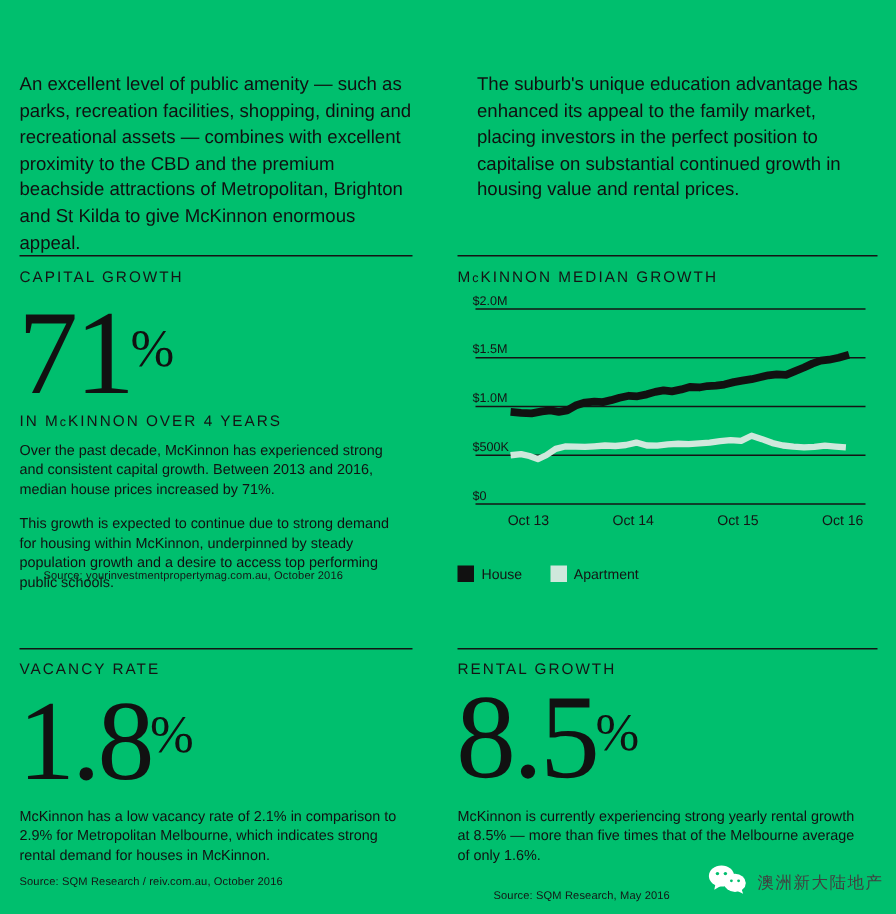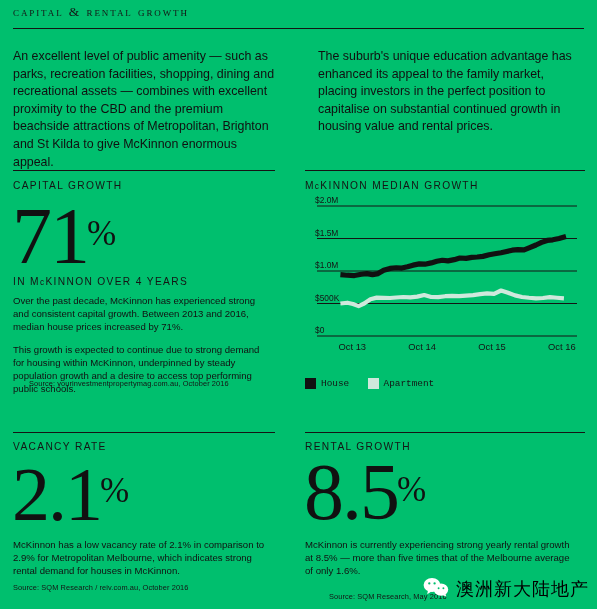--- a/index.html
+++ b/index.html
@@ -85,45 +85,41 @@
   .chart-svg{display:block;}
   .axis-label{
     font-family:"Liberation Sans", sans-serif;
     font-size:8.4px;fill:#141414;
   }
   .xtick{
     font-family:"Liberation Sans", sans-serif;
     font-size:9.4px;fill:#141414;
   }
   .legend{position:absolute;left:305px;top:374px;height:12px;}
-  .legend-item{display:inline-flex;margin-right:14px;vertical-align:middle;font-family:Liberation Mono, monospace;}
+  .legend-item{display:inline-flex;margin-right:14px;vertical-align:middle;}
   .swatch{width:11px;height:11px;display:inline-block;margin-right:5px;}
   .legend-text{font-size:9.4px;color:#141414;}
 
   
   .watermark{
     position:absolute;right:8px;bottom:8px;
     display:flex;align-items:center;gap:7px;
     color:#ffffff;
   }
   .wm-text{
     font-family:"DejaVu Sans", sans-serif;
-    font-size:18px;color:#000000;letter-spacing:1px;
+    font-size:11px;color:#404040;letter-spacing:1px;
     white-space:nowrap;
   }
 </style>
 </head>
 <body>
 
 <div class="page">
 
-  <div class="header">
-    <div class="header-title">CAPITAL &amp; RENTAL GROWTH</div>
-    <div class="header-rule"></div>
-  </div>
 
   <div class="intro">
     <div class="intro-col intro-left">An excellent level of public amenity — such as parks, recreation facilities, shopping, dining and recreational assets — combines with excellent proximity to the CBD and the premium beachside attractions of Metropolitan, Brighton and St Kilda to give McKinnon enormous appeal.</div>
     <div class="intro-col intro-right">The suburb's unique education advantage has enhanced its appeal to the family market, placing investors in the perfect position to capitalise on substantial continued growth in housing value and rental prices.</div>
   </div>
 
   <div class="sec-rule" style="left:13px;top:170px;width:262px;"></div>
   <div class="kicker" style="left:13px;top:180px;">CAPITAL GROWTH</div>
 
   <div class="bignum" id="capital-number" style="left:12px;top:196px;">
@@ -182,21 +178,21 @@
     <span class="legend-item">
       <span class="swatch" id="swatch-apartment" style="background: rgb(207, 232, 220);"></span>
       <span class="legend-text" id="legend-apartment">Apartment</span>
     </span>
   </div>
 
   <div class="sec-rule" style="left:13px;top:432px;width:262px;"></div>
   <div class="kicker" style="left:13px;top:441px;">VACANCY RATE</div>
 
   <div class="bignum" id="vacancy-number" style="left:12px;top:456px;">
-    <span class="val">2.1</span><span class="pct">%</span>
+    <span class="val">1.8</span><span class="pct">%</span>
   </div>
 
   <div class="body-sm" style="left:13px;top:538px;width:258px;">
     <p>McKinnon has a low vacancy rate of 2.1% in comparison to 2.9% for Metropolitan Melbourne, which indicates strong rental demand for houses in McKinnon.</p>
   </div>
   <div class="source" style="left:13px;top:583px;">Source: SQM Research / reiv.com.au, October 2016</div>
 
   <div class="sec-rule" style="left:305px;top:432px;width:280px;"></div>
   <div class="kicker" style="left:305px;top:441px;">RENTAL GROWTH</div>
 

